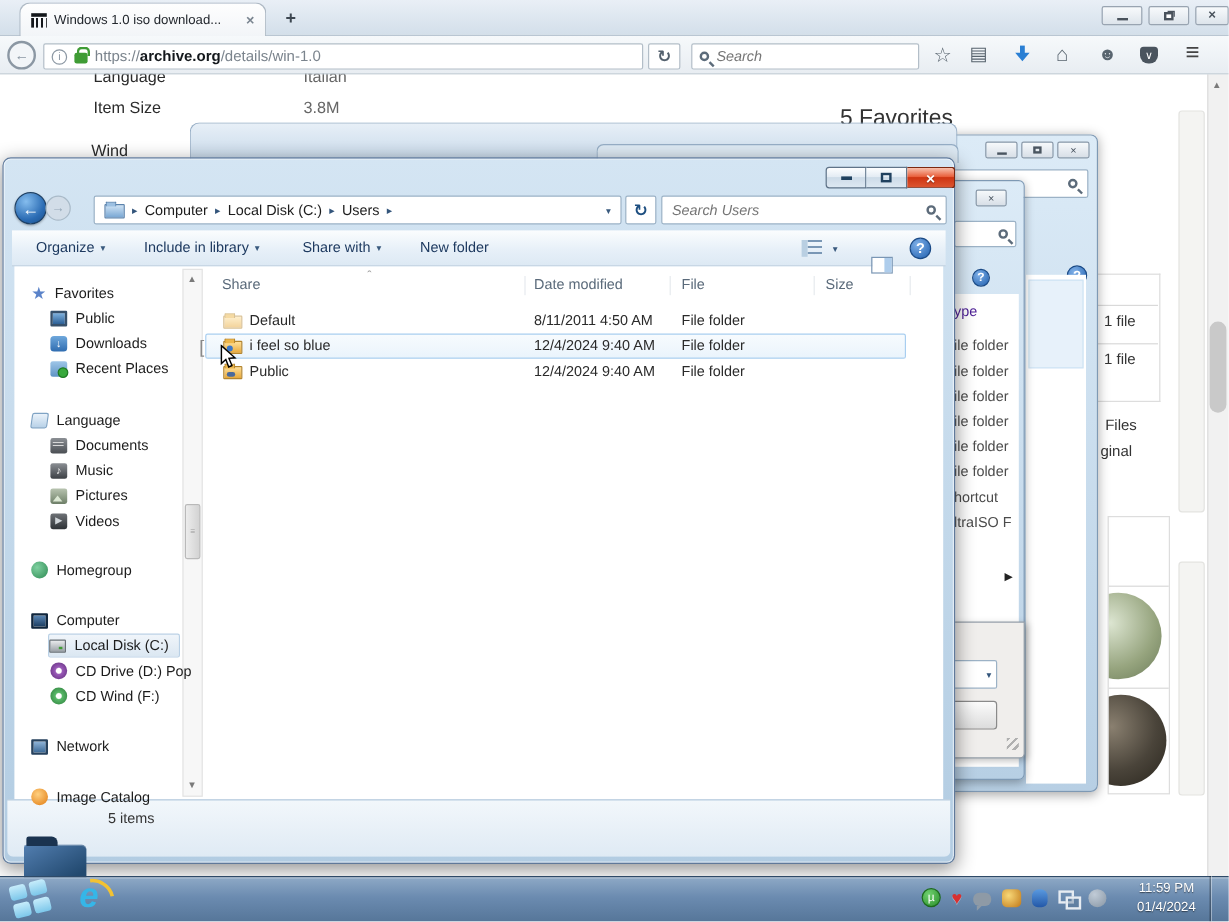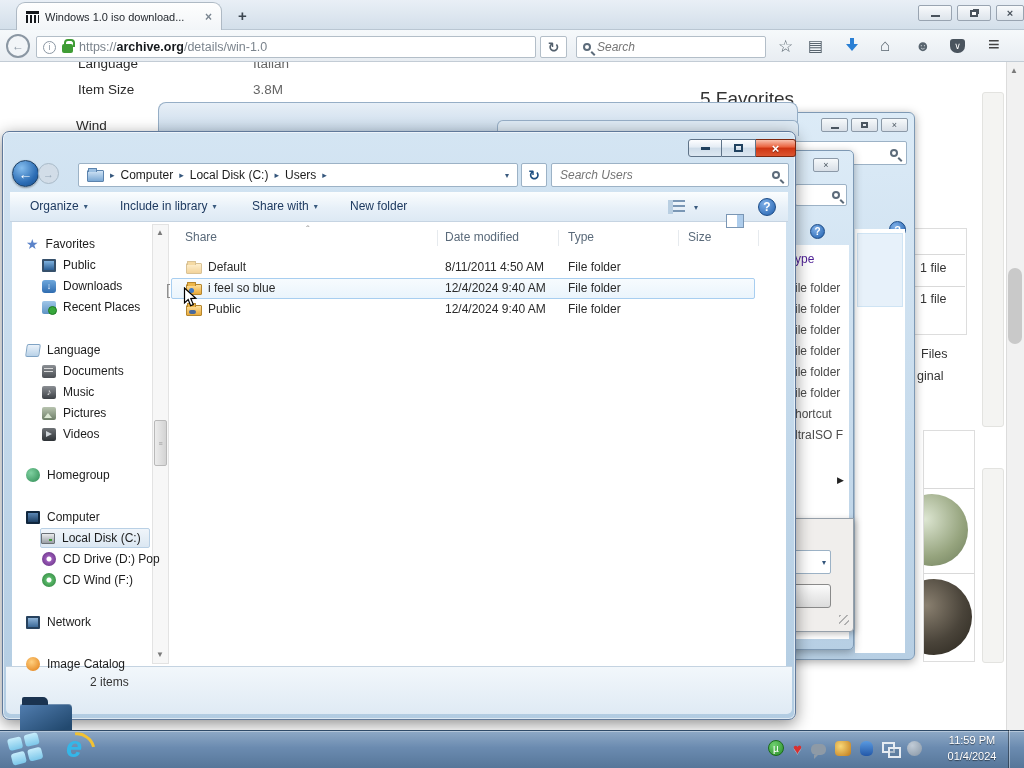--- a/index.html
+++ b/index.html
@@ -415,21 +415,21 @@
     <span>Image Catalog</span>
   </div>
 
 <div class="abs sb-track"></div>
 <div class="abs scrl-arrow" style="left:156px;top:228px;z-index:23">▲</div>
 <div class="abs scrl-arrow" style="left:156px;top:650px;z-index:23">▼</div>
 <div class="abs sb-thumb"><span>≡</span></div>
 
 <div class="abs txt hdr" style="left:185px;top:230px">Share</div>
 <div class="abs txt hdr" style="left:445px;top:230px">Date modified</div>
-<div class="abs txt hdr" style="left:568px;top:230px">Type</div>
+<div class="abs txt hdr" style="left:568px;top:230px">File</div>
 <div class="abs txt hdr" style="left:688px;top:230px">Size</div>
 <div class="abs hdr" style="left:306px;top:224px;font-size:11px;color:#999">ˆ</div>
 <div class="abs hdr-sep" style="left:437px;top:230px;height:16px"></div>
 <div class="abs hdr-sep" style="left:558px;top:230px;height:16px"></div>
 <div class="abs hdr-sep" style="left:678px;top:230px;height:16px"></div>
 <div class="abs hdr-sep" style="left:758px;top:230px;height:16px"></div>
 
 <div class="abs hoverrow"></div>
 
 <div class="abs flex" style="left:186px;top:260px;gap:6px;z-index:23">
@@ -450,21 +450,21 @@
   <span class="fold shared"></span>
   <span class="fcell">Public</span>
 </div>
 <div class="abs txt fcell" style="left:445px;top:302px">12/4/2024 9:40 AM</div>
 <div class="abs txt fcell" style="left:568px;top:302px">File folder</div>
 
 <div class="abs" style="left:166px;top:281px;color:#8a8a8a;font-size:15px;z-index:23">[</div>
 
 <div class="abs statusbar"></div>
 <div class="abs bigfolder" style="left:20px;top:676px;z-index:22"></div>
-<div class="abs txt" style="left:90px;top:675px;font-size:12px;color:#333;z-index:22">2 items</div>
+<div class="abs txt" style="left:90px;top:675px;font-size:12px;color:#333;z-index:22">5 items</div>
 
 <svg class="abs cursor-svg" style="left:183px;top:287px" width="15" height="21" viewBox="0 0 15 21">
   <path d="M1.5 1 L1.5 16 L5.2 12.6 L7.6 18.8 L10.3 17.6 L7.8 11.6 L12.8 11.2 Z" fill="#fff" stroke="#000" stroke-width="1.2"></path>
 </svg>
 
 <div class="abs taskbar"></div>
 <div class="abs" style="left:10px;top:735px;z-index:41">
     <span class="startlogo">
       <i></i>
       <i></i>

